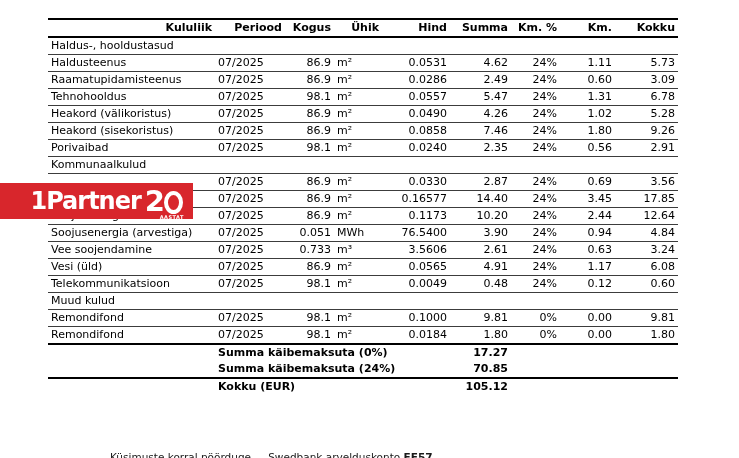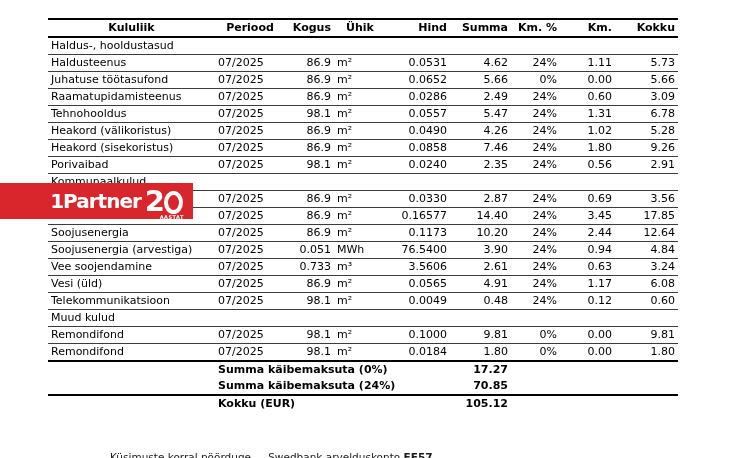--- a/index.html
+++ b/index.html
@@ -22,21 +22,21 @@
   table.cost-table th, table.cost-table td {
     padding:0 3px 1px 3px;
     height:16px;
     line-height:15px;
     vertical-align:bottom;
     overflow:hidden;
     white-space:nowrap;
   }
   thead th {
     font-weight:bold;
-    text-align:center;
+    text-align:right;
     border-top:2px solid #000;
     border-bottom:2px solid #000;
     height:21px;
   }
   thead th.num { text-align:right; }
   td.num { text-align:right; }
   tr.item-row td { border-bottom:1px solid #3c3c3c; }
   tr.section-row td {
     font-weight:normal;
     border-bottom:1px solid #3c3c3c;
@@ -49,21 +49,21 @@
   
   .logo {
     position:absolute; left:0; top:183px;
     width:193px; height:36px;
     background:#d8262c;
     z-index:5;
     display:flex; align-items:center; justify-content:flex-end;
     padding-right:10px;
   }
   .logo-brand {
-    color:#fff; font-weight:bold; font-size:20px;
+    color:#fff; font-weight:bold; font-size:24px;
     letter-spacing:-1px; line-height:1;
   }
   .logo-num {
     position:relative; display:flex; align-items:center;
     margin-left:4px; height:30px;
   }
   .logo-two {
     color:#fff; font-weight:bold; font-size:29px; line-height:1;
     letter-spacing:-2px;
   }
@@ -122,31 +122,20 @@
           <td class="c-periood">07/2025</td>
           <td class="num c-kogus">86.9</td>
           <td class="c-uhik">m²</td>
           <td class="num c-hind">0.0531</td>
           <td class="num c-summa">4.62</td>
           <td class="num c-km_pct">24%</td>
           <td class="num c-km">1.11</td>
           <td class="num c-kokku">5.73</td>
         </tr>
         <tr class="item-row">
-          <td class="c-label">Juhatuse töötasufond</td>
-          <td class="c-periood">07/2025</td>
-          <td class="num c-kogus">86.9</td>
-          <td class="c-uhik">m²</td>
-          <td class="num c-hind">0.0652</td>
-          <td class="num c-summa">5.66</td>
-          <td class="num c-km_pct">0%</td>
-          <td class="num c-km">0.00</td>
-          <td class="num c-kokku">5.66</td>
-        </tr>
-        <tr class="item-row">
           <td class="c-label">Raamatupidamisteenus</td>
           <td class="c-periood">07/2025</td>
           <td class="num c-kogus">86.9</td>
           <td class="c-uhik">m²</td>
           <td class="num c-hind">0.0286</td>
           <td class="num c-summa">2.49</td>
           <td class="num c-km_pct">24%</td>
           <td class="num c-km">0.60</td>
           <td class="num c-kokku">3.09</td>
         </tr>

